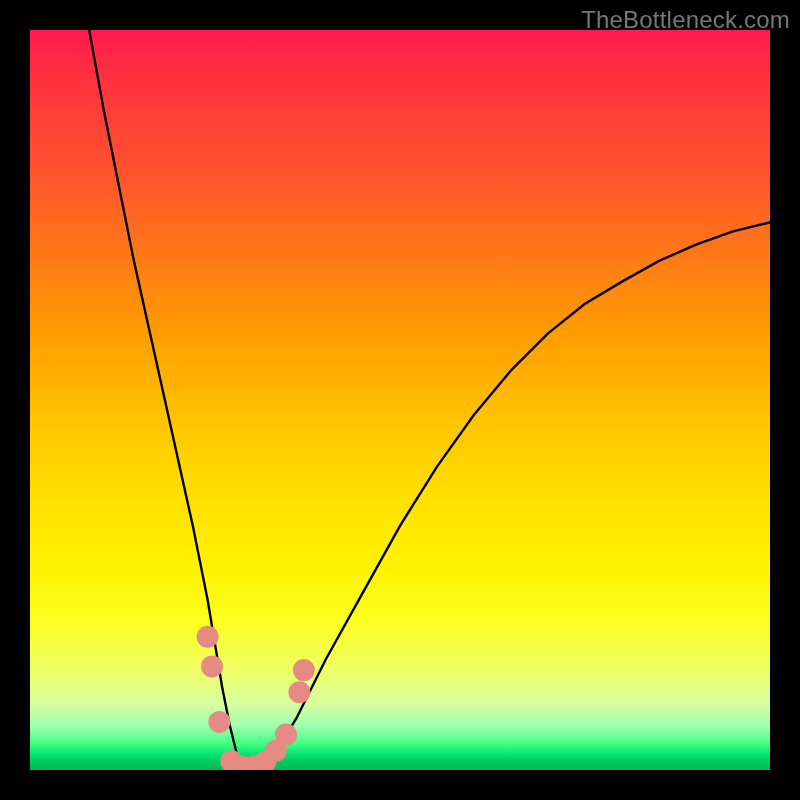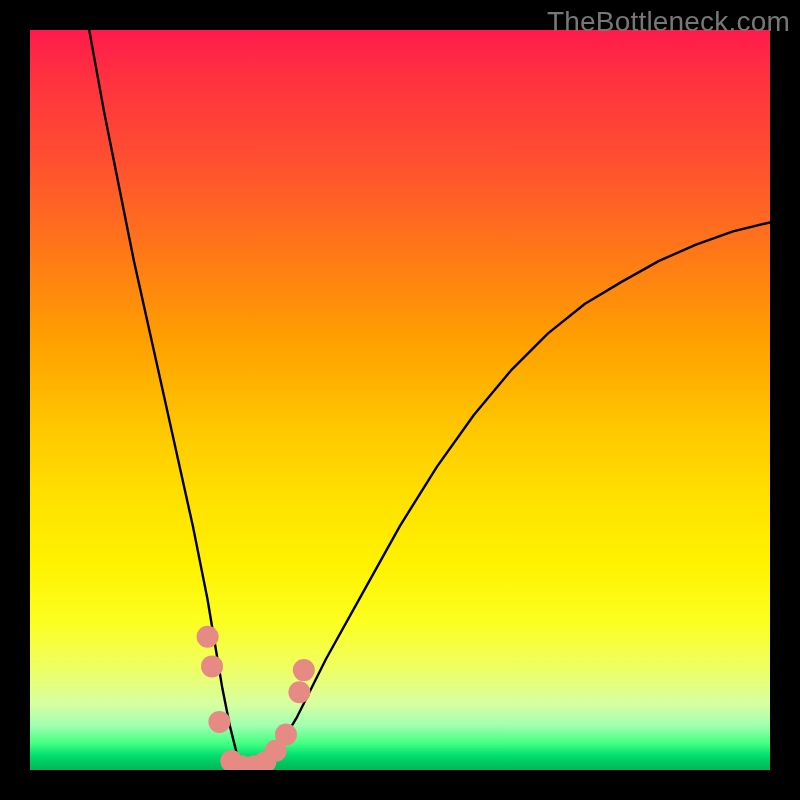--- a/index.html
+++ b/index.html
@@ -53,21 +53,21 @@
     position: absolute;
     inset: 0;
     width: 740px;
     height: 740px;
   }
   .watermark {
     position: absolute;
     right: 10px;
     top: 6px;
     font-family: Arial, Helvetica, sans-serif;
-    font-size: 28px;
+    font-size: 24px;
     color: #777;
     letter-spacing: 0.2px;
     user-select: none;
   }
 </style>
 </head>
 <body>
 
 <div class="frame">
   <div class="plot">

